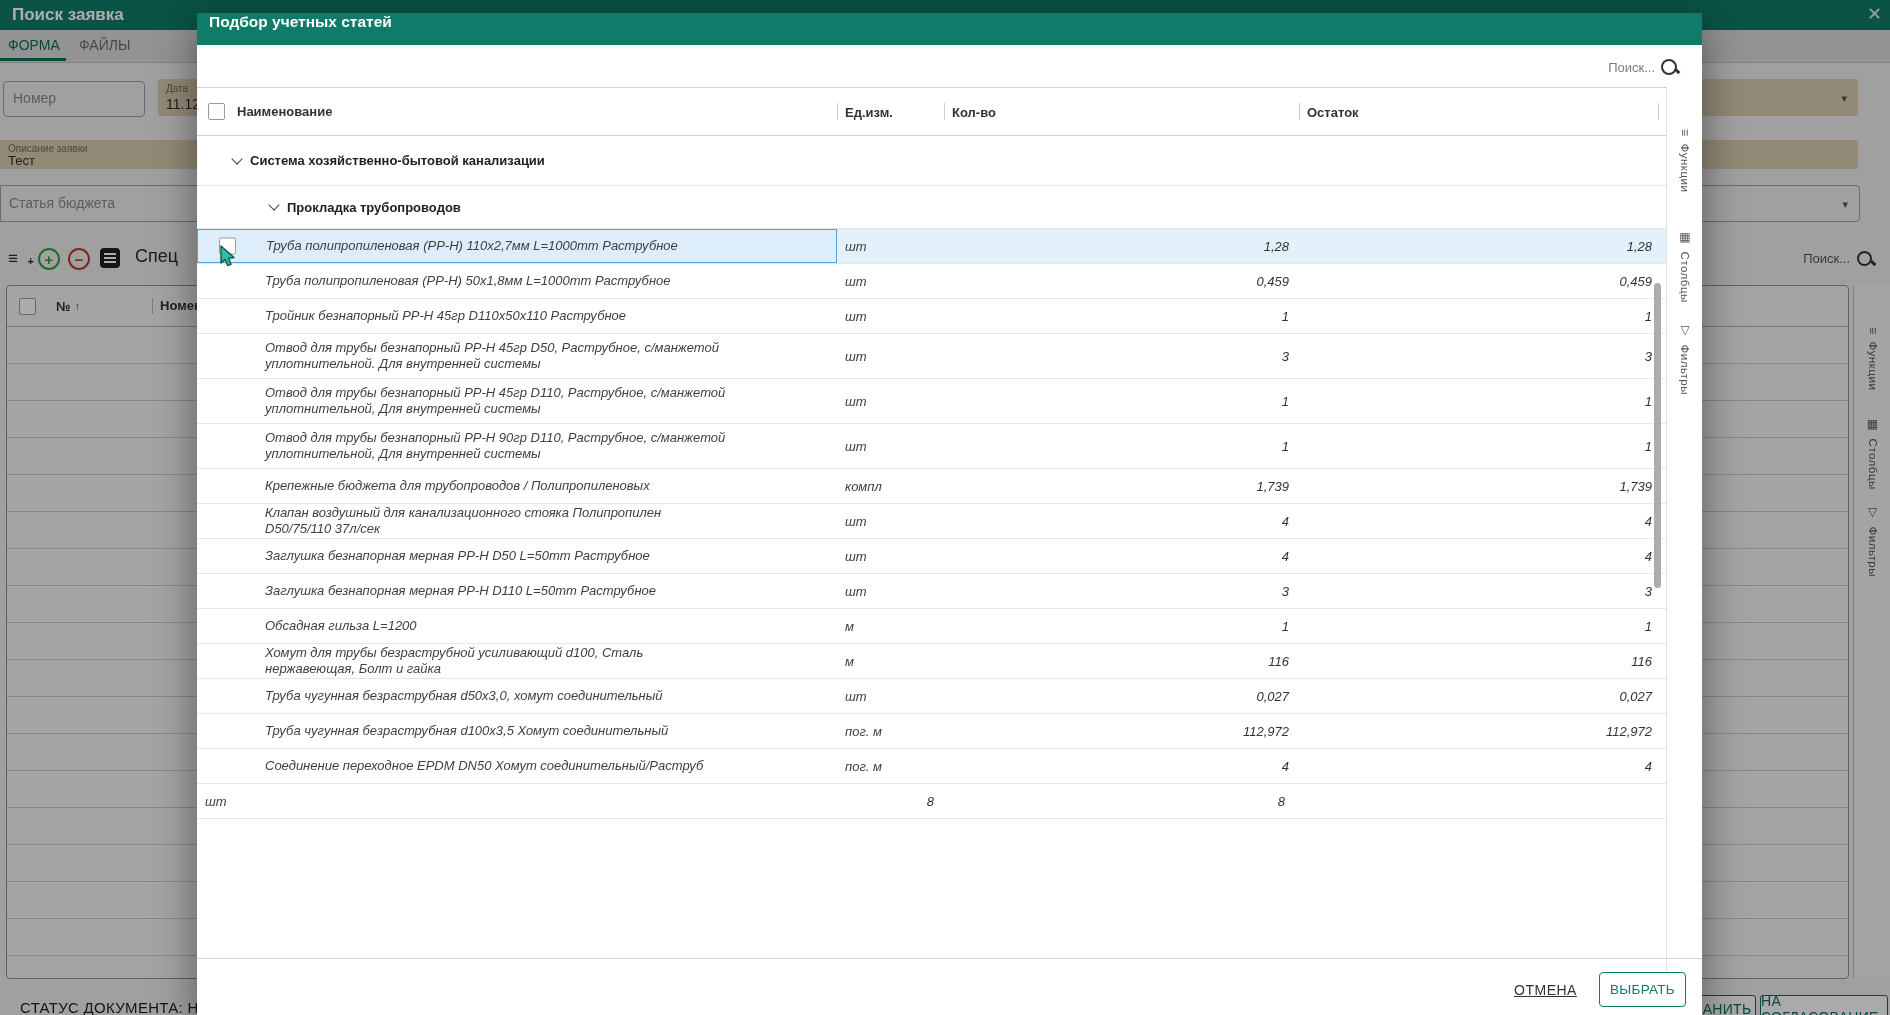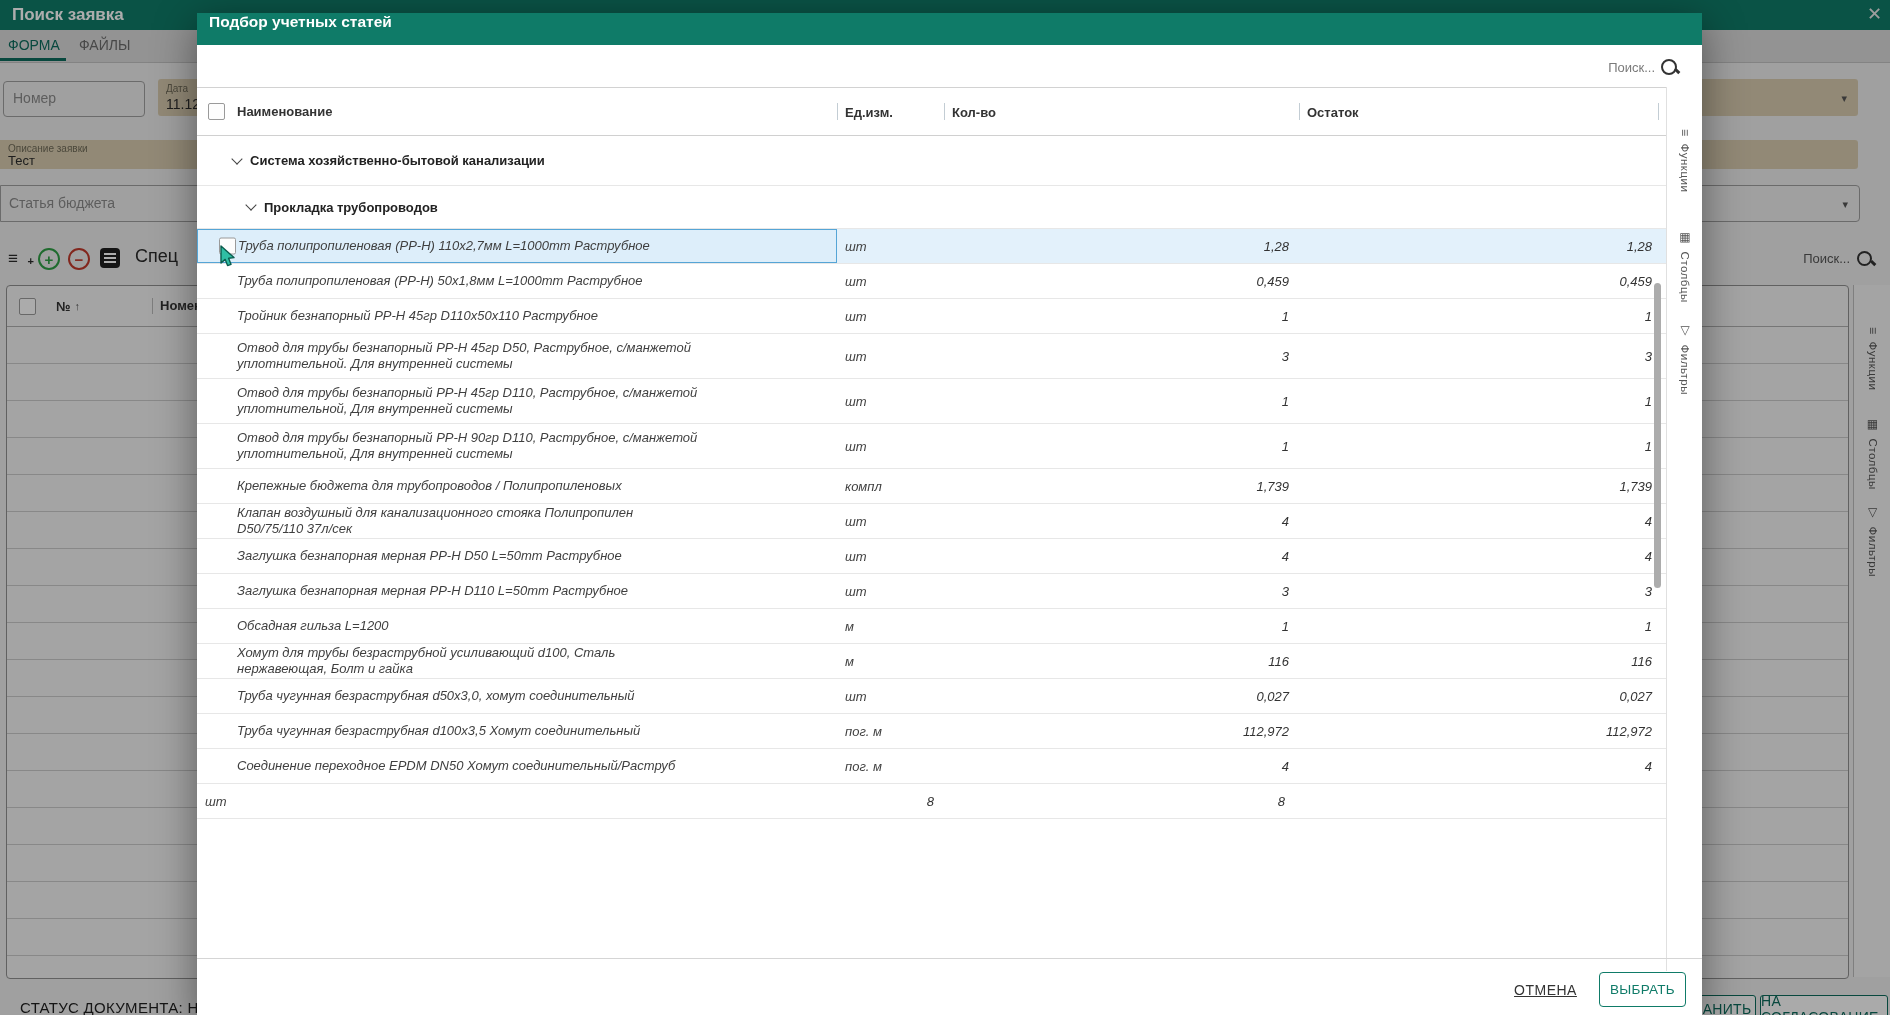--- a/index.html
+++ b/index.html
@@ -79,29 +79,29 @@
   #m-thead{position:relative;height:47px;border-top:1px solid #d2d2d2;border-bottom:1px solid #d0d0d0;
            display:flex;align-items:center;font-size:13px;font-weight:bold;color:#333;}
   #m-thead .cb{margin-left:11px;}
   #m-hname{margin-left:12px;}
   .hd-abs{position:absolute;top:50%;transform:translateY(-50%);}
   #m-hunit{left:648px;} #m-hqty{left:755px;} #m-hrest{left:1110px;}
   .mtick{position:absolute;top:15px;width:1px;height:17px;background:#c3cdd4;}
 
   .trow{position:relative;border-bottom:1px solid #e7e7e7;}
   .trow.g1{height:49px;display:flex;align-items:center;padding-left:36px;}
-  .trow.g2{height:42px;display:flex;align-items:center;padding-left:50px;}
+  .trow.g2{height:42px;display:flex;align-items:center;padding-left:73px;}
   .gname{font-size:13px;font-weight:bold;color:#222;margin-left:9px;}
   .chev{width:7px;height:7px;border-right:1.6px solid #444;border-bottom:1.6px solid #444;
         transform:rotate(45deg);margin-top:-4px;flex:0 0 auto;}
   .trow.item{height:34px;display:grid;grid-template-columns:640px 107px 355px 1fr;font-style:italic;font-size:13px;color:#3f3f3f;}
   .trow.item.two{height:44px;}
   .trow.item .cell{display:flex;align-items:center;}
   .cell.name{padding-left:40px;position:relative;}
-  .cell.name .iname{display:block;max-width:462px;line-height:1.2;}
+  .cell.name .iname{display:block;max-width:462px;line-height:1.2;margin-left:28px;}
   .cell.unit{padding-left:8px;}
   .cell.qty{justify-content:flex-end;padding-right:10px;color:#333;}
   .cell.rest{justify-content:flex-end;padding-right:14px;color:#333;}
   .trow.sel{background:#e3f1fb;}
   .cell.name.focused{border:1px solid #55a5d6;background:#ddeefa;}
   .cell.name .cb{position:absolute;left:21px;top:50%;transform:translateY(-50%);}
 
   #m-scrollthumb{position:absolute;left:1457px;top:270px;width:7px;height:305px;border-radius:4px;background:#acacac;}
 
   #m-vtabs{position:absolute;left:1469px;top:74px;width:36px;height:884px;border-left:1px solid #e0e0e0;}

